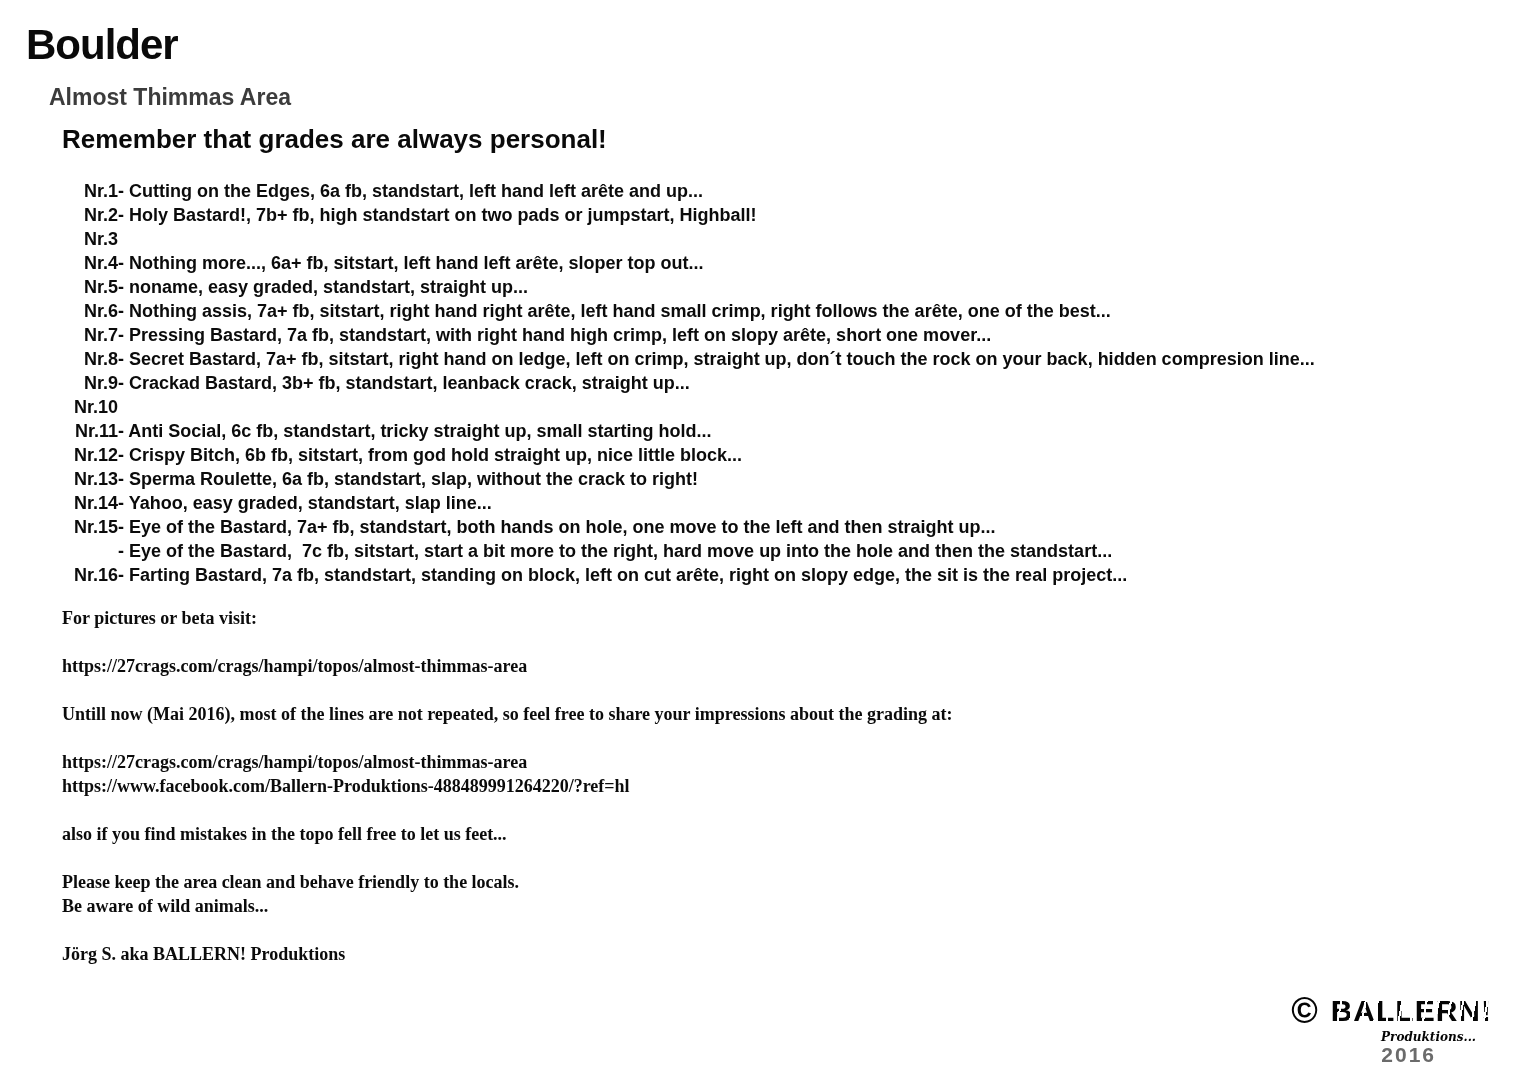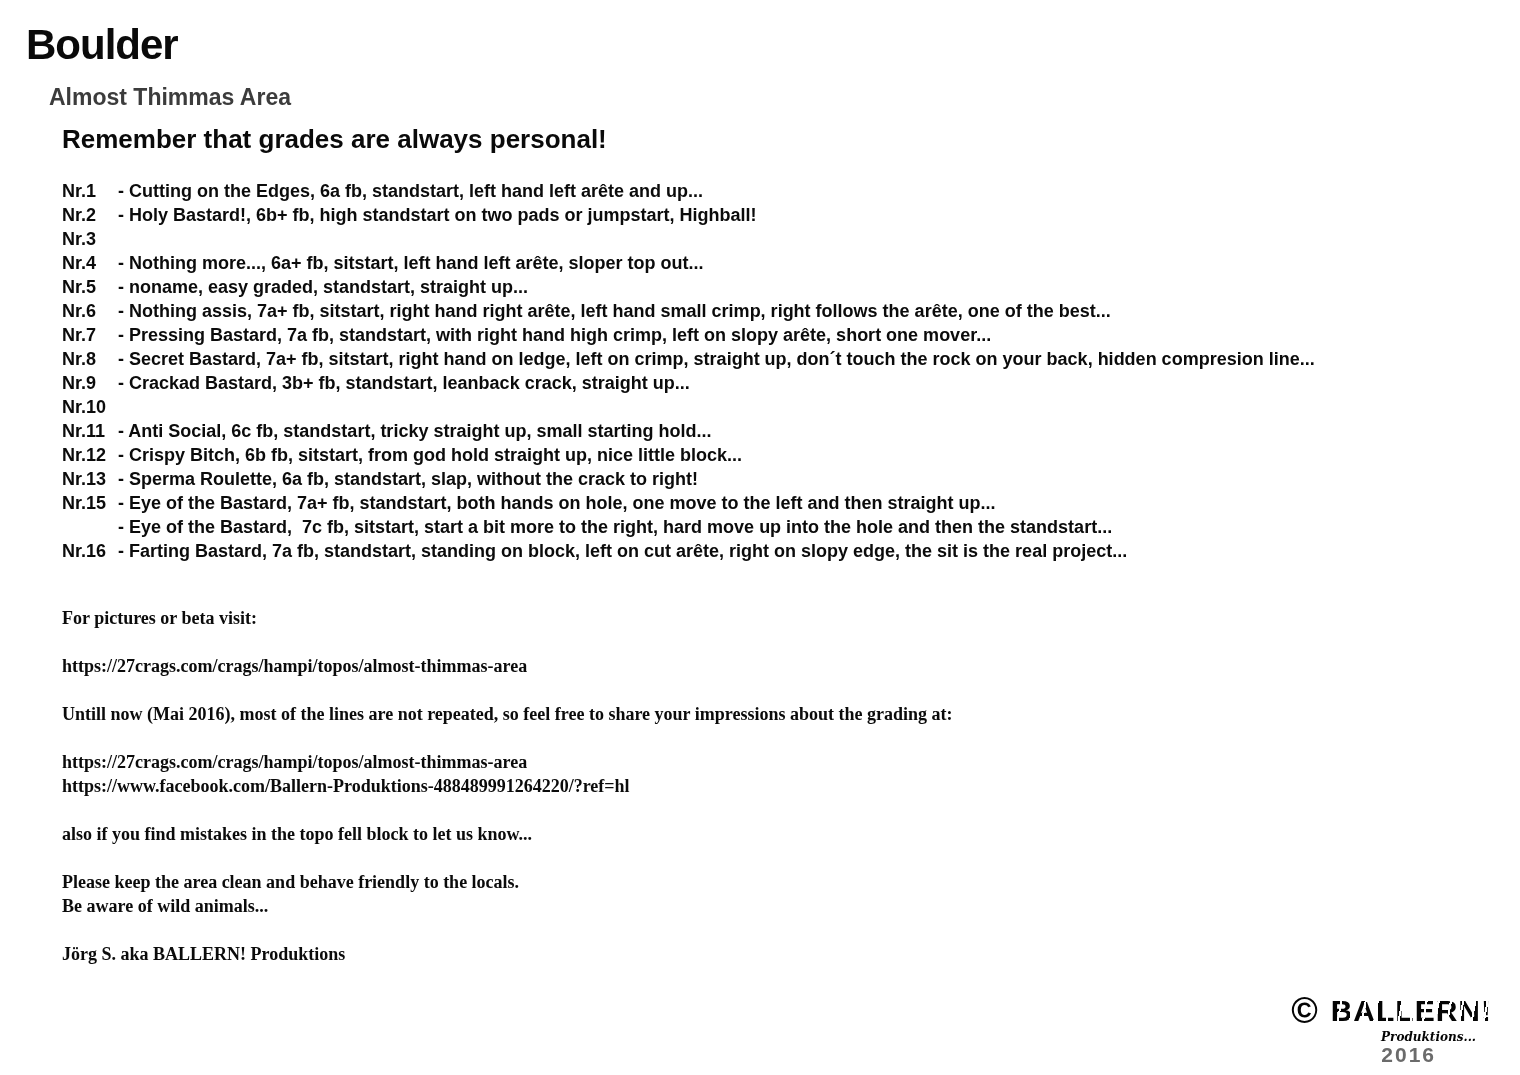--- a/index.html
+++ b/index.html
@@ -17,21 +17,21 @@
     font-size:23px;color:#3c3c3c;margin-left:15px;
   }
   .reminder{
     position:absolute;left:62px;top:124px;
     font-size:26px;color:#0a0a0a;
   }
   .routes{
     position:absolute;left:62px;top:179px;
     font-size:18px;line-height:24px;
   }
-  .route-row{display:flex;}
+  .route-row{display:flex;text-align:right;}
   .route-label{flex:0 0 56px;width:56px;white-space:pre;}
   .route-text{white-space:pre;}
   .bodytext{
     position:absolute;left:62px;top:606px;
     font-size:18px;line-height:24px;
   }
   .para{margin:0 0 24px 0;font-family:Liberation Serif, serif;}
   .para:last-child{margin-bottom:11px;}
   .logo{
     position:absolute;right:28px;bottom:10px;
@@ -69,21 +69,21 @@
 
   <div class="reminder">Remember that grades are always personal!</div>
 
   <div class="routes">
       <div class="route-row">
         <span class="route-label">Nr.1</span>
         <span class="route-text">- Cutting on the Edges, 6a fb, standstart, left hand left arête and up...</span>
       </div>
       <div class="route-row">
         <span class="route-label">Nr.2</span>
-        <span class="route-text">- Holy Bastard!, 6b+ fb, high standstart on two pads or jumpstart, Highball!</span>
+        <span class="route-text">- Holy Bastard!, 7b+ fb, high standstart on two pads or jumpstart, Highball!</span>
       </div>
       <div class="route-row">
         <span class="route-label">Nr.3</span>
       </div>
       <div class="route-row">
         <span class="route-label">Nr.4</span>
         <span class="route-text">- Nothing more..., 6a+ fb, sitstart, left hand left arête, sloper top out...</span>
       </div>
       <div class="route-row">
         <span class="route-label">Nr.5</span>
@@ -114,20 +114,24 @@
       </div>
       <div class="route-row">
         <span class="route-label">Nr.12</span>
         <span class="route-text">- Crispy Bitch, 6b fb, sitstart, from god hold straight up, nice little block...</span>
       </div>
       <div class="route-row">
         <span class="route-label">Nr.13</span>
         <span class="route-text">- Sperma Roulette, 6a fb, standstart, slap, without the crack to right!</span>
       </div>
       <div class="route-row">
+        <span class="route-label">Nr.14</span>
+        <span class="route-text">- Yahoo, easy graded, standstart, slap line...</span>
+      </div>
+      <div class="route-row">
         <span class="route-label">Nr.15</span>
         <span class="route-text">- Eye of the Bastard, 7a+ fb, standstart, both hands on hole, one move to the left and then straight up...</span>
       </div>
       <div class="route-row">
         <span class="route-label"></span>
         <span class="route-text">- Eye of the Bastard,  7c fb, sitstart, start a bit more to the right, hard move up into the hole and then the standstart...</span>
       </div>
       <div class="route-row">
         <span class="route-label">Nr.16</span>
         <span class="route-text">- Farting Bastard, 7a fb, standstart, standing on block, left on cut arête, right on slopy edge, the sit is the real project...</span>
@@ -142,21 +146,21 @@
         <div>https://27crags.com/crags/hampi/topos/almost-thimmas-area</div>
       </div>
       <div class="para">
         <div>Untill now (Mai 2016), most of the lines are not repeated, so feel free to share your impressions about the grading at:</div>
       </div>
       <div class="para">
         <div>https://27crags.com/crags/hampi/topos/almost-thimmas-area</div>
         <div>https://www.facebook.com/Ballern-Produktions-488489991264220/?ref=hl</div>
       </div>
       <div class="para">
-        <div>also if you find mistakes in the topo fell block to let us know...</div>
+        <div>also if you find mistakes in the topo fell free to let us feet...</div>
       </div>
       <div class="para">
         <div>Please keep the area clean and behave friendly to the locals.</div>
         <div>Be aware of wild animals...</div>
       </div>
       <div class="para">
         <div>Jörg S. aka BALLERN! Produktions</div>
       </div>
     </div>
 

